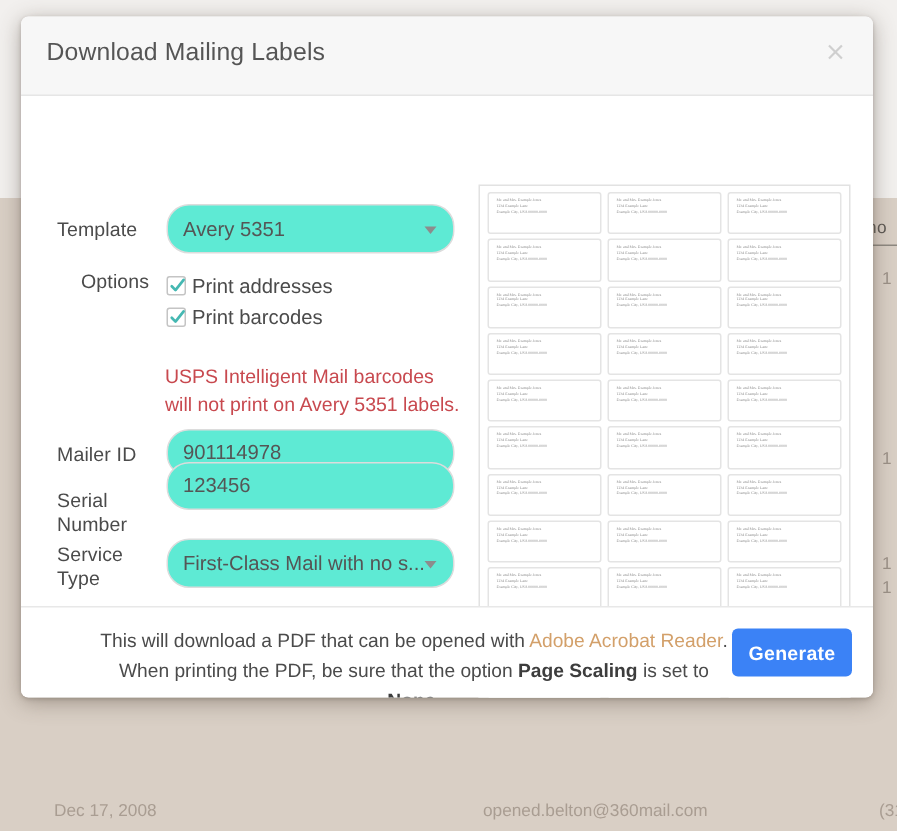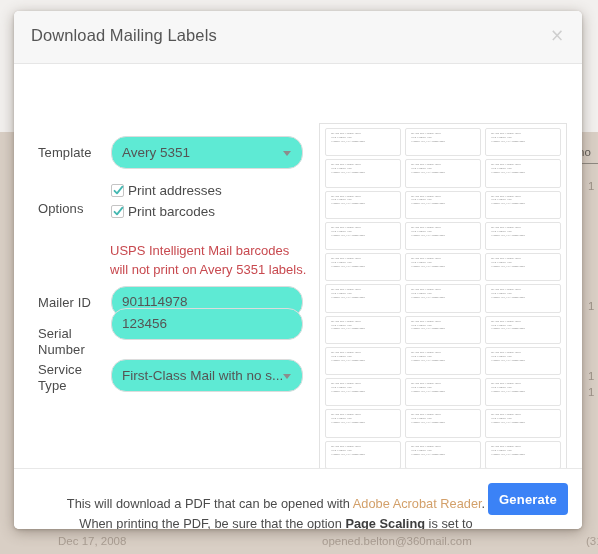--- a/index.html
+++ b/index.html
@@ -59,31 +59,31 @@
     left: 0; top: 533px;
     width: 598px; height: 21px;
   }
   .bg-bottom-row span {
     position: absolute;
     font-size: 11.5px;
     color: #a99d92;
     white-space: nowrap;
     top: 2px;
   }
-  #bg-date { left: 58px; }
+  #bg-date { left: 36px; }
   #bg-email { left: 322px; }
   #bg-phone { left: 586px; }
 
   
   #modal {
     position: absolute;
     left: 14px;
     top: 11px;
     width: 568px;
-    height: 518px;
+    height: 454px;
     background: #ffffff;
     border-radius: 5px;
     box-shadow: 0 3px 14px rgba(90,78,66,.45), 0 1px 3px rgba(90,78,66,.3);
     overflow: hidden;
   }
   #modal-header {
     position: relative;
     height: 52px;
     background: #f7f7f7;
     border-bottom: 1px solid #e6e6e6;
@@ -264,21 +264,21 @@
     left: 0;
     bottom: 0;
     width: 568px;
     height: 60px;
     border-top: 1px solid #e8e8e8;
     background: #fff;
   }
   #footer-text {
     position: absolute;
     left: 52px;
-    top: 25px;
+    top: 12px;
     width: 420px;
     text-align: center;
     font-size: 12.8px;
     line-height: 20px;
     color: #4b4b4b;
   }
   #footer-text .lnk { color: #d3a06a; cursor: pointer; }
   #footer-text b { font-weight: bold; color: #3d3d3d; }
   #generate-btn {
     position: absolute;
@@ -331,21 +331,21 @@
     <div id="form-col">
 
       <div class="field-label" style="left:24px; top:81px;">Template</div>
       <div class="control" style="top:72px;">
         <div class="selbox">
           <span>Avery 5351</span>
           <span class="caret"></span>
         </div>
       </div>
 
-      <div class="field-label" style="left:24px; top:116px;margin-top:21px;">Options</div>
+      <div class="field-label" style="left:40px; top:116px;">Options</div>
 
       <div class="check-row" style="top:140px;">
         <span class="cbx">
           <svg width="13" height="13" viewBox="0 0 13 13">
             <polyline points="2.5,6.8 5,9.4 10.4,2.6" fill="none" stroke="#45b8b2" stroke-width="1.8" stroke-linecap="round" stroke-linejoin="round"></polyline>
           </svg>
         </span>
         <span class="check-label">Print barcodes</span>
       </div>
 

